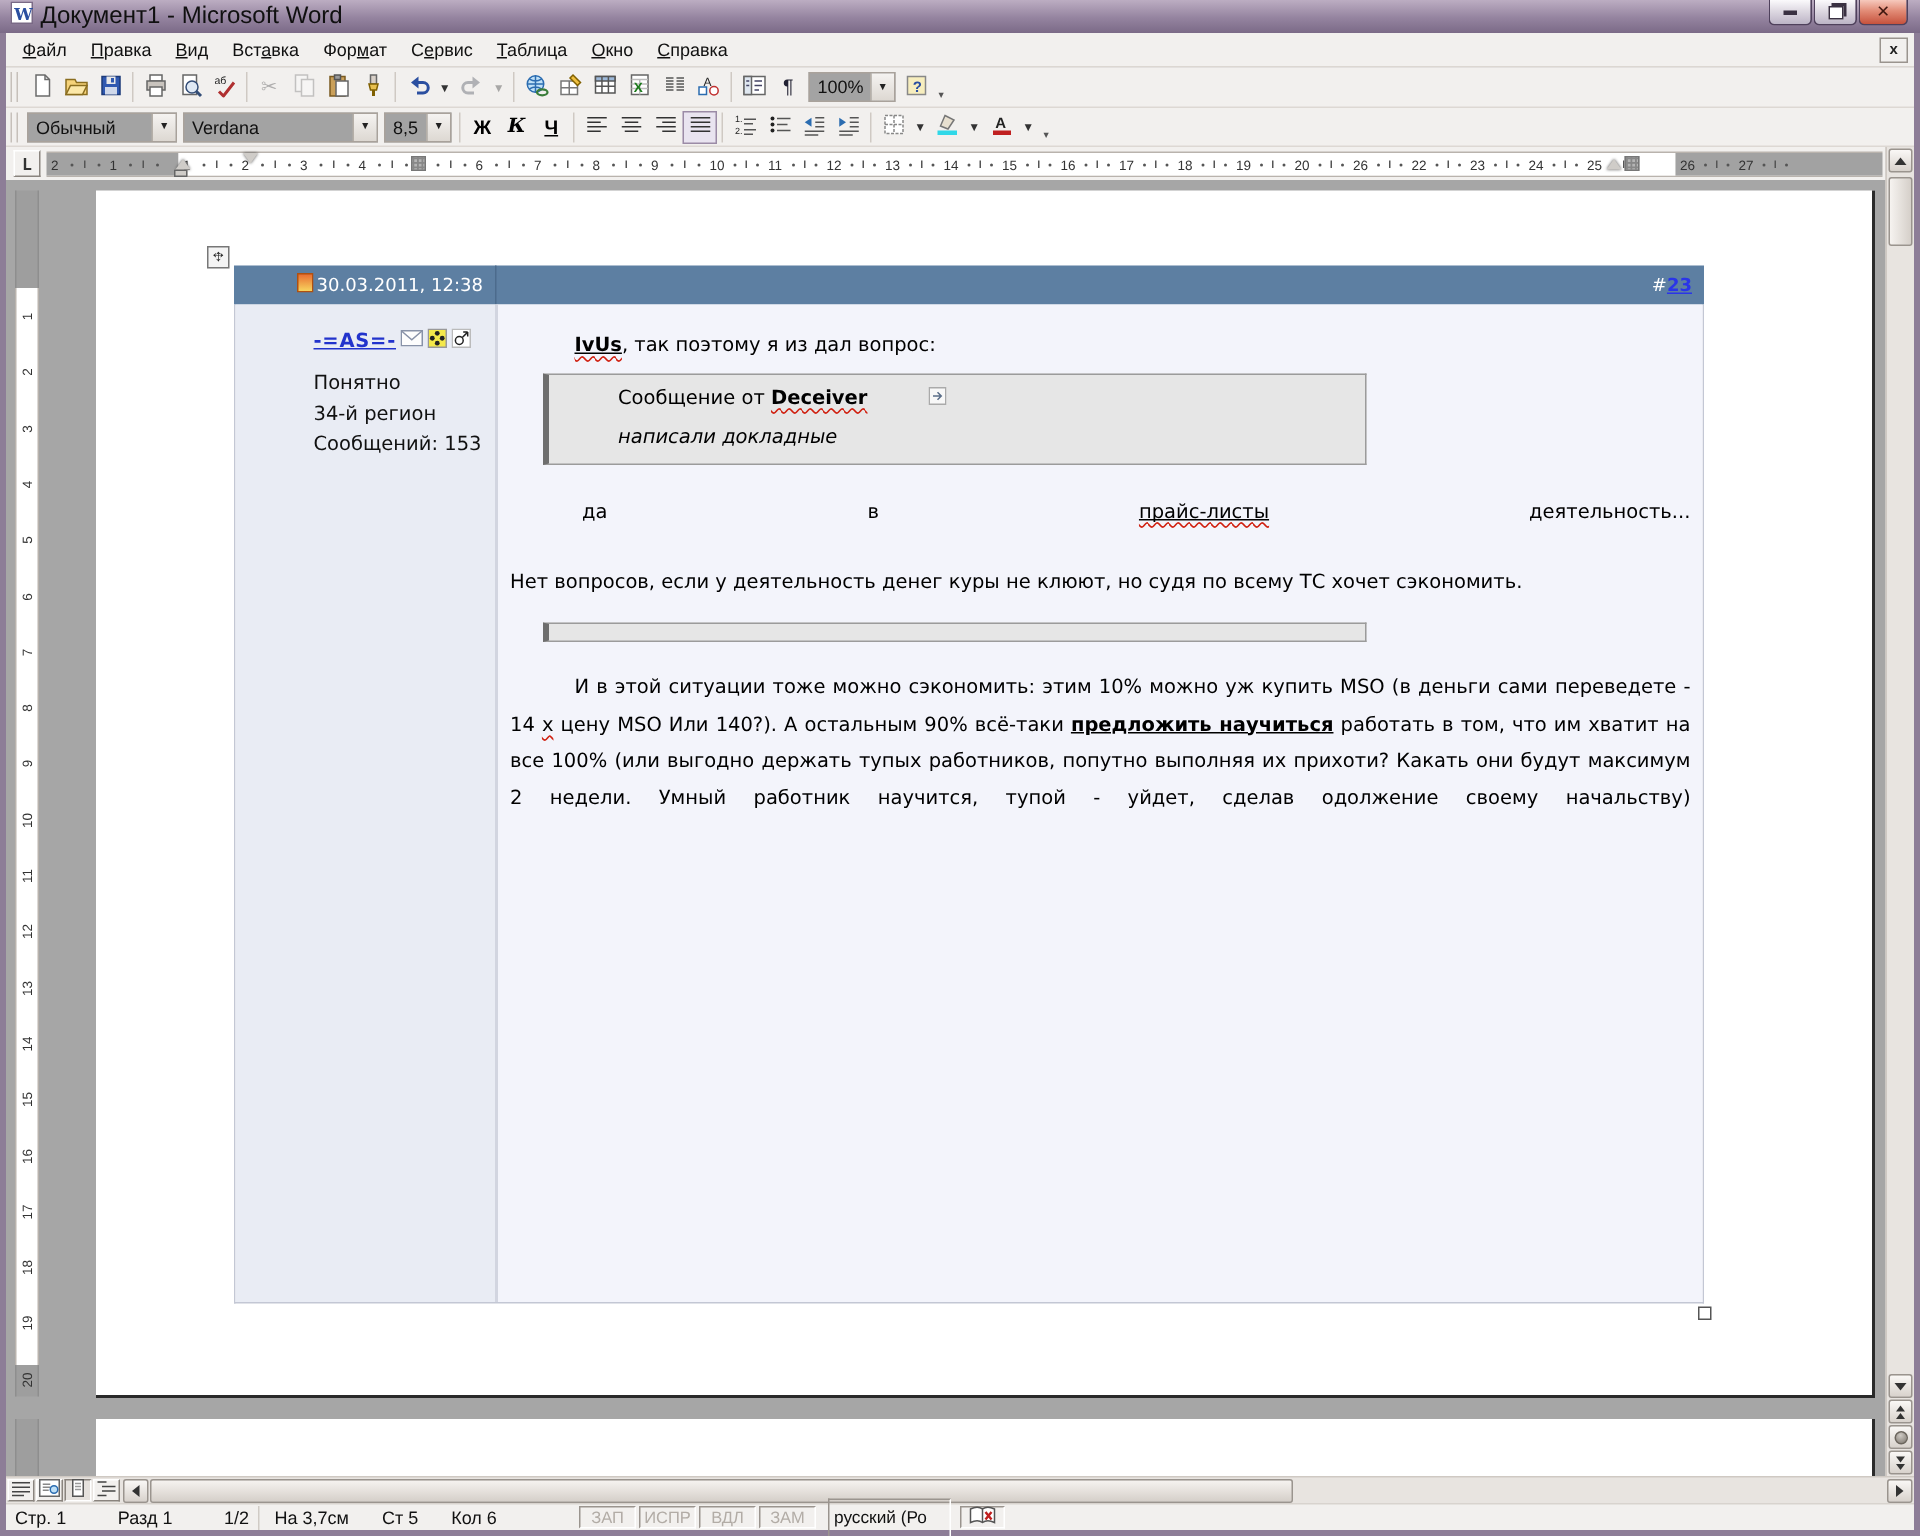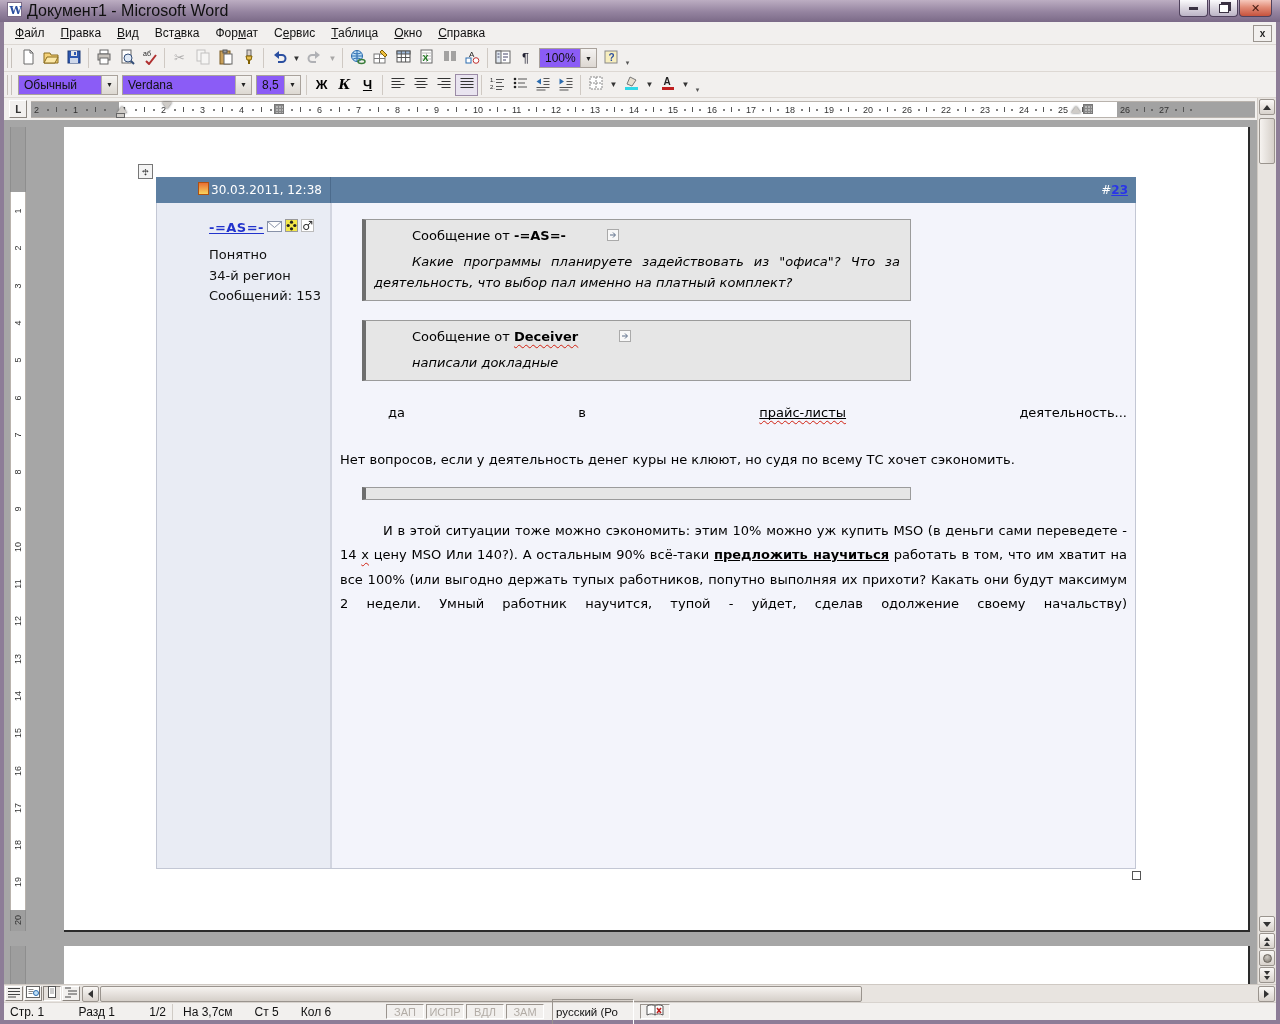--- a/index.html
+++ b/index.html
@@ -28,21 +28,21 @@
   .tbrow{position:absolute;left:0;right:0;background:#f2f0ee;display:flex;align-items:center;border-bottom:1px solid #ddd8d3;box-sizing:border-box}
   .tb-std{top:45px;height:27px}
   .tb-fmt{top:72px;height:26px}
   .tb-handle{width:3px;height:20px;margin:0 4px 0 3px;border-left:1px solid #c6c0ba;border-right:1px solid #c6c0ba}
   .tb-sep{width:1px;height:20px;background:#cfc9c3;margin:0 3px}
   .tbtn{width:23px;height:22px;display:flex;align-items:center;justify-content:center;background:none;border:1px solid transparent;padding:0;box-sizing:border-box}
   .tbtn.narrow{width:13px;font-size:8px;color:#333}
   .tbtn.pressed{background:#e9e4f0;border-color:#9b8ba6}
   .tbtn.disabled{opacity:.38;filter:grayscale(85%)}
   .tb-more{width:11px;height:22px;display:flex;align-items:flex-end;justify-content:center;font-size:7px;color:#555;padding-bottom:2px;box-sizing:border-box}
-  .combo{height:20px;background:#8b5cf6;border:1px solid #a9a29b;display:flex;align-items:center;font-size:12px;color:#111;
+  .combo{height:20px;background:#a3a3a3;border:1px solid #a9a29b;display:flex;align-items:center;font-size:12px;color:#111;
     padding-left:5px;margin:0 2px;box-sizing:border-box;position:relative}
   .combo .cval{white-space:nowrap;overflow:hidden;flex:1}
   .combo .carr{width:15px;align-self:stretch;background:linear-gradient(#f5f3f1,#ddd8d2);border-left:1px solid #b5afa8;
     display:flex;align-items:center;justify-content:center;font-size:7px;color:#222;margin-left:3px}
   .g-b{font-weight:bold;font-size:13px}
   .g-i{font-style:italic;font-weight:bold;font-size:13px;font-family:"DejaVu Serif",serif}
   .g-u{font-weight:bold;font-size:13px;text-decoration:underline}
   
   .rulerrow{position:absolute;left:0;right:19px;top:98px;height:22px;background:#f2f0ee}
   .tabsel{position:absolute;left:5px;top:2px;width:16px;height:16px;background:#f2f0ee;border:1px solid;border-color:#fff #8a847e #8a847e #fff;
@@ -698,27 +698,21 @@
                     <rect x="0.5" y="0.5" width="12" height="12" fill="#fff" stroke="#bbb"></rect>
                     <circle cx="5.2" cy="8" r="2.6" fill="none" stroke="#222"></circle>
                     <path d="M7.2 6L10.8 2.4M10.8 2.4H7.8M10.8 2.4v3" stroke="#222" fill="none"></path>
                   </svg></span>
             </div>
             <div class="umeta">Понятно</div>
             <div class="umeta">34-й регион</div>
             <div class="umeta">Сообщений: 153</div>
           </div>
           <div class="mcol post-flow" id="post-body">
-              <div class="quote">
-                <div class="q-h"><span>Сообщение от </span><span class="qa">-=AS=-</span><span class="q-jump"><svg width="12" height="12">
-                      <rect x="0.5" y="0.5" width="11" height="11" fill="#f8f8f8" stroke="#aaa"></rect>
-                      <path d="M3 6h5M6 3.5L8.5 6 6 8.5" stroke="#5a6d88" fill="none"></path>
-                    </svg></span></div>
-                <p class="q-b">Какие программы планируете задействовать из "офиса"? Что за деятельность, что выбор пал именно на платный комплект?</p>
-              </div>
+              <p class="docp indent"><span class="seg-b seg-u"><span class="seg-sq">IvUs</span></span><span>, так поэтому я из дал вопрос:</span></p>
               <div class="quote">
                 <div class="q-h"><span>Сообщение от </span><span class="qa"><span class="seg-sq">Deceiver</span></span><span class="q-jump"><svg width="12" height="12">
                       <rect x="0.5" y="0.5" width="11" height="11" fill="#f8f8f8" stroke="#aaa"></rect>
                       <path d="M3 6h5M6 3.5L8.5 6 6 8.5" stroke="#5a6d88" fill="none"></path>
                     </svg></span></div>
                 <p class="q-b">написали докладные</p>
               </div>
               <div class="spread">
                 <span>да</span>
                 <span>в</span>

